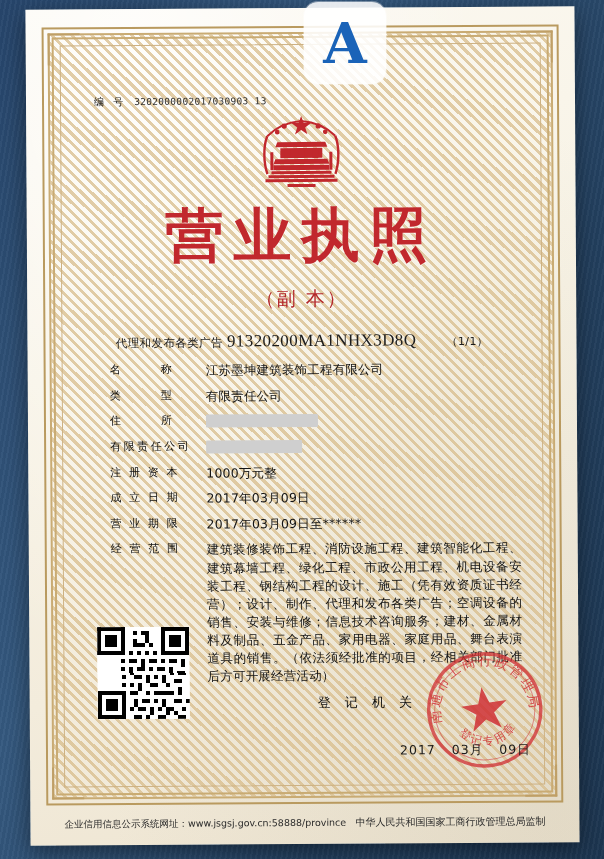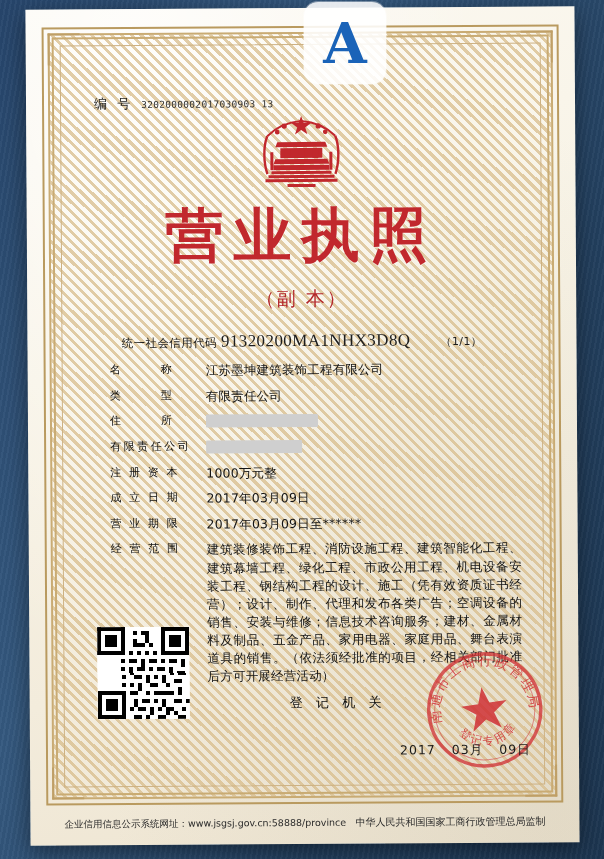--- a/index.html
+++ b/index.html
@@ -64,21 +64,21 @@
   .corner.tr{right:22px;top:24px;border-left:none;border-bottom:none;}
   .corner.bl{left:22px;bottom:46px;border-right:none;border-top:none;}
   .corner.br{right:22px;bottom:46px;border-left:none;border-top:none;}
 
   
   .serial{
     position:absolute;left:68px;top:86px;
     font-size:10.5px;color:#3d3d3d;letter-spacing:.3px;
     display:flex;align-items:baseline;gap:8px;
   }
-  .serial .lbl{font-size:13px;color:#222;letter-spacing:3px;}
+  .serial .lbl{font-size:10px;color:#222;letter-spacing:3px;}
   .serial .val{font-size:9.5px;color:#333;font-family:"DejaVu Sans Mono",monospace;}
 
   
   .emblem{
     position:absolute;left:50%;top:104px;transform:translateX(-50%);
     width:96px;height:84px;
   }
 
   
   .title{
@@ -131,22 +131,22 @@
 
   
   .qr{
     position:absolute;left:68px;top:618px;width:92px;height:92px;
     background:#fff;padding:0;
   }
   .qr svg{display:block;}
 
   
   .authority{
-    position:absolute;left:260px;top:686px;
-    font-size:13px;letter-spacing:5px;color:#111;font-family:Liberation Serif, serif;
+    position:absolute;left:288px;top:686px;
+    font-size:13px;letter-spacing:5px;color:#111;
   }
   
   .seal{
     position:absolute;left:392px;top:640px;width:126px;height:126px;
     transform:rotate(-8deg);
     opacity:.82;
   }
   
   .dateline{
     position:absolute;left:370px;top:735px;
@@ -245,21 +245,21 @@
         <path d="M82 24 C72 14 60 10 48 9" stroke="#c1282d" stroke-width="2" fill="none"></path>
         <path d="M34 72 H62 V75 H34 Z"></path>
       </g>
     </svg>
   </div>
 
   <div class="title">营业执照</div>
   <div class="subtitle">（副 本）</div>
 
   <div class="credit">
-    <span>统一社会信用代码</span>
+    <span>代理和发布各类广告</span>
     <span class="code">91320200MA1NHX3D8Q</span>
     <span class="pg">（1/1）</span>
   </div>
 
   <div class="fields">
     <div class="row">
       <div class="k">名　　称</div>
       <div class="v">江苏墨坤建筑装饰工程有限公司</div>
     </div>
     <div class="row">

